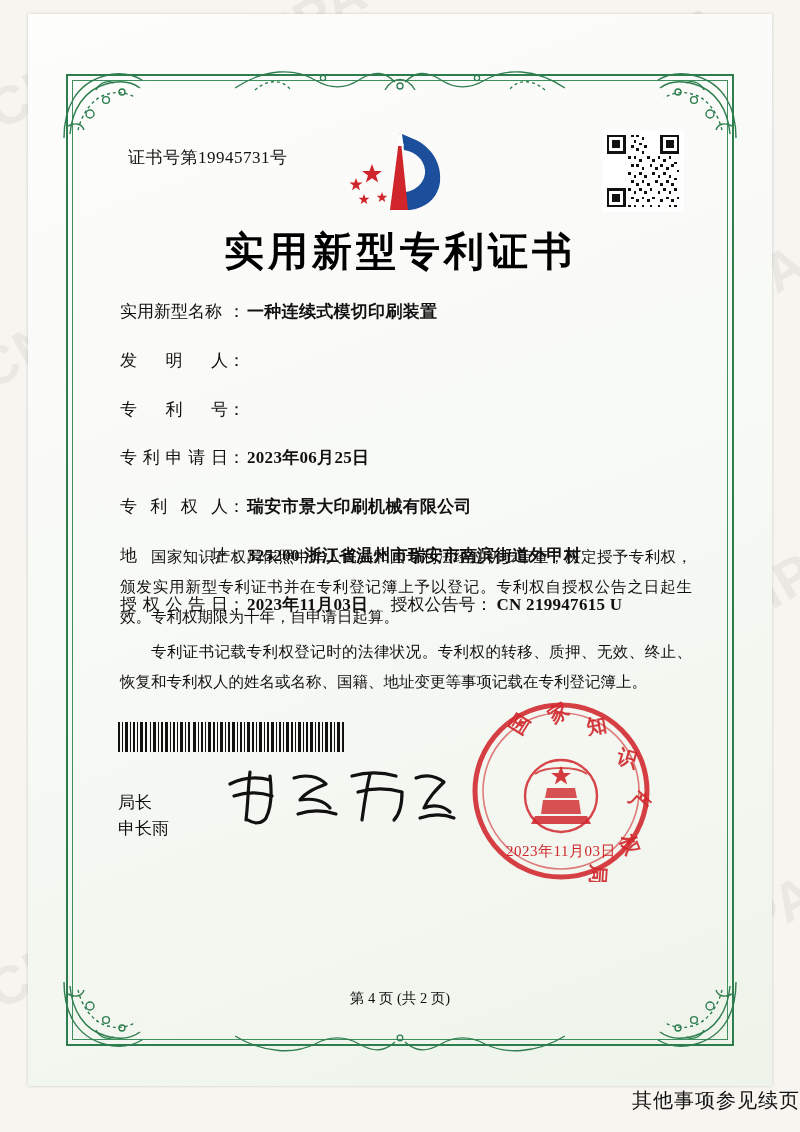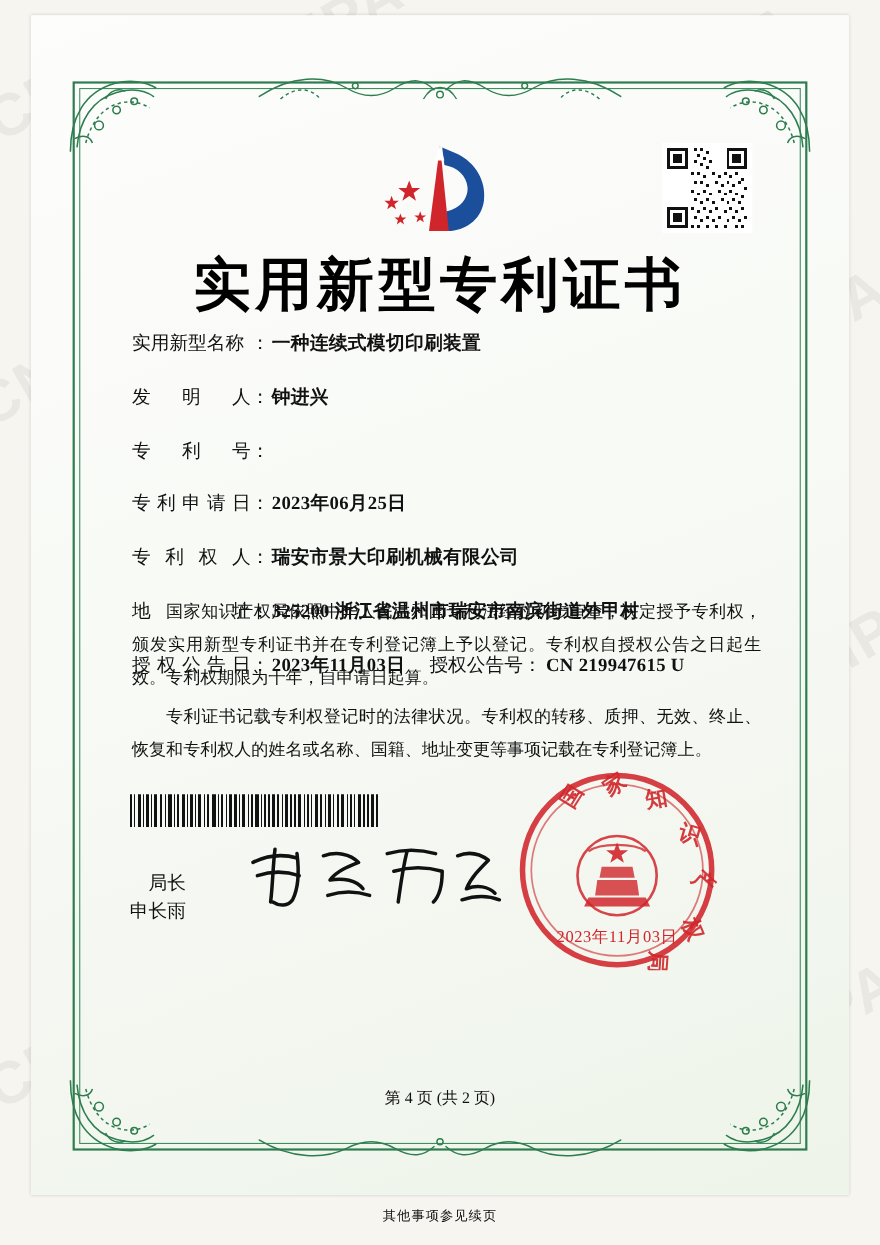--- a/index.html
+++ b/index.html
@@ -135,21 +135,21 @@
     padding: 2px;
   }
   .qr svg { width: 100%; height: 100%; display: block; }
 
   .main-title {
     position: absolute;
     left: 0;
     right: 0;
     top: 122px;
     text-align: center;
-    font-size: 52px;
+    font-size: 40px;
     font-weight: bold;
     letter-spacing: 4px;
     color: #000;
     font-family: "DejaVu Serif", serif;
   }
 
   .fields {
     position: absolute;
     left: 30px;
     right: 10px;
@@ -210,21 +210,20 @@
   }
   .barcode svg { width: 100%; height: 100%; display: block; }
 
   .signature-block {
     position: absolute;
     left: 28px;
     top: 688px;
     font-size: 17px;
     line-height: 1.55;
     color: #111;
-    text-align: right;
   }
 
   .handwriting {
     position: absolute;
     left: 130px;
     top: 660px;
     width: 240px;
     height: 70px;
     color: #111;
   }
@@ -259,22 +258,22 @@
     text-align: center;
     font-size: 14.5px;
     color: #111;
   }
 
   .footer-note {
     position: absolute;
     left: 0;
     right: 0;
     bottom: 18px;
-    text-align: center;
-    font-size: 12px;
+    text-align: right;
+    font-size: 20px;
     color: #111;
     z-index: 4;
     letter-spacing: 1px;
   }
 </style>
 </head>
 <body>
 
 <div class="watermark-layer">
   <div class="wm" style="left:-20px; top:40px; font-size:54px;">CNIPA</div>
@@ -360,20 +359,21 @@
   <div class="bot-orn">
     <svg viewBox="0 0 330 30" fill="none" stroke="currentColor" stroke-width="1.3">
       <path d="M0 22 C30 4 60 4 80 14 C95 22 110 22 124 14 C140 5 150 7 160 16"></path>
       <path d="M330 22 C300 4 270 4 250 14 C235 22 220 22 206 14 C190 5 180 7 170 16"></path>
       <circle cx="165" cy="20" r="2.8"></circle>
     </svg>
   </div>
 
   <div class="content">
 
+    <div class="cert-no">证书号第19945731号</div>
 
     <div class="emblem">
       <svg viewBox="0 0 140 86">
         <path d="M72 4 L86 10 C102 18 112 34 110 52 C108 68 96 78 80 80 L76 80 L76 62 C88 60 96 50 95 40 C94 30 86 22 74 20 Z" fill="#1b4f9c"></path>
         <path d="M70 2 L78 80 L60 80 Z" fill="#d0262b"></path>
         <path d="M66 16 L70 2 L74 16 Z" fill="#ffffff"></path>
         <g fill="#d0262b">
           <polygon points="42,34 44.6,41 52,41 46,45.5 48.2,52.5 42,48.2 35.8,52.5 38,45.5 32,41 39.4,41"></polygon>
           <polygon points="26,48 27.7,52.6 32.6,52.6 28.6,55.6 30,60.2 26,57.4 22,60.2 23.4,55.6 19.4,52.6 24.3,52.6"></polygon>
           <polygon points="34,64 35.4,67.8 39.4,67.8 36.2,70.2 37.3,74 34,71.7 30.7,74 31.8,70.2 28.6,67.8 32.6,67.8"></polygon>
@@ -486,21 +486,20 @@
 
       <div class="field-row">
         <div class="field-label" style="letter-spacing:0;">
             <span style="width:100%; display:flex; justify-content:space-between;">
               <span>发</span>
               <span>明</span>
               <span>人</span>
             </span>
           </div>
         <div class="field-sep">：</div>
-        <div class="field-value">钟进兴</div>
       </div>
 
       <div class="field-row">
         <div class="field-label">
             <span style="width:100%; display:flex; justify-content:space-between;">
               <span>专</span>
               <span>利</span>
               <span>号</span>
             </span>
           </div>

